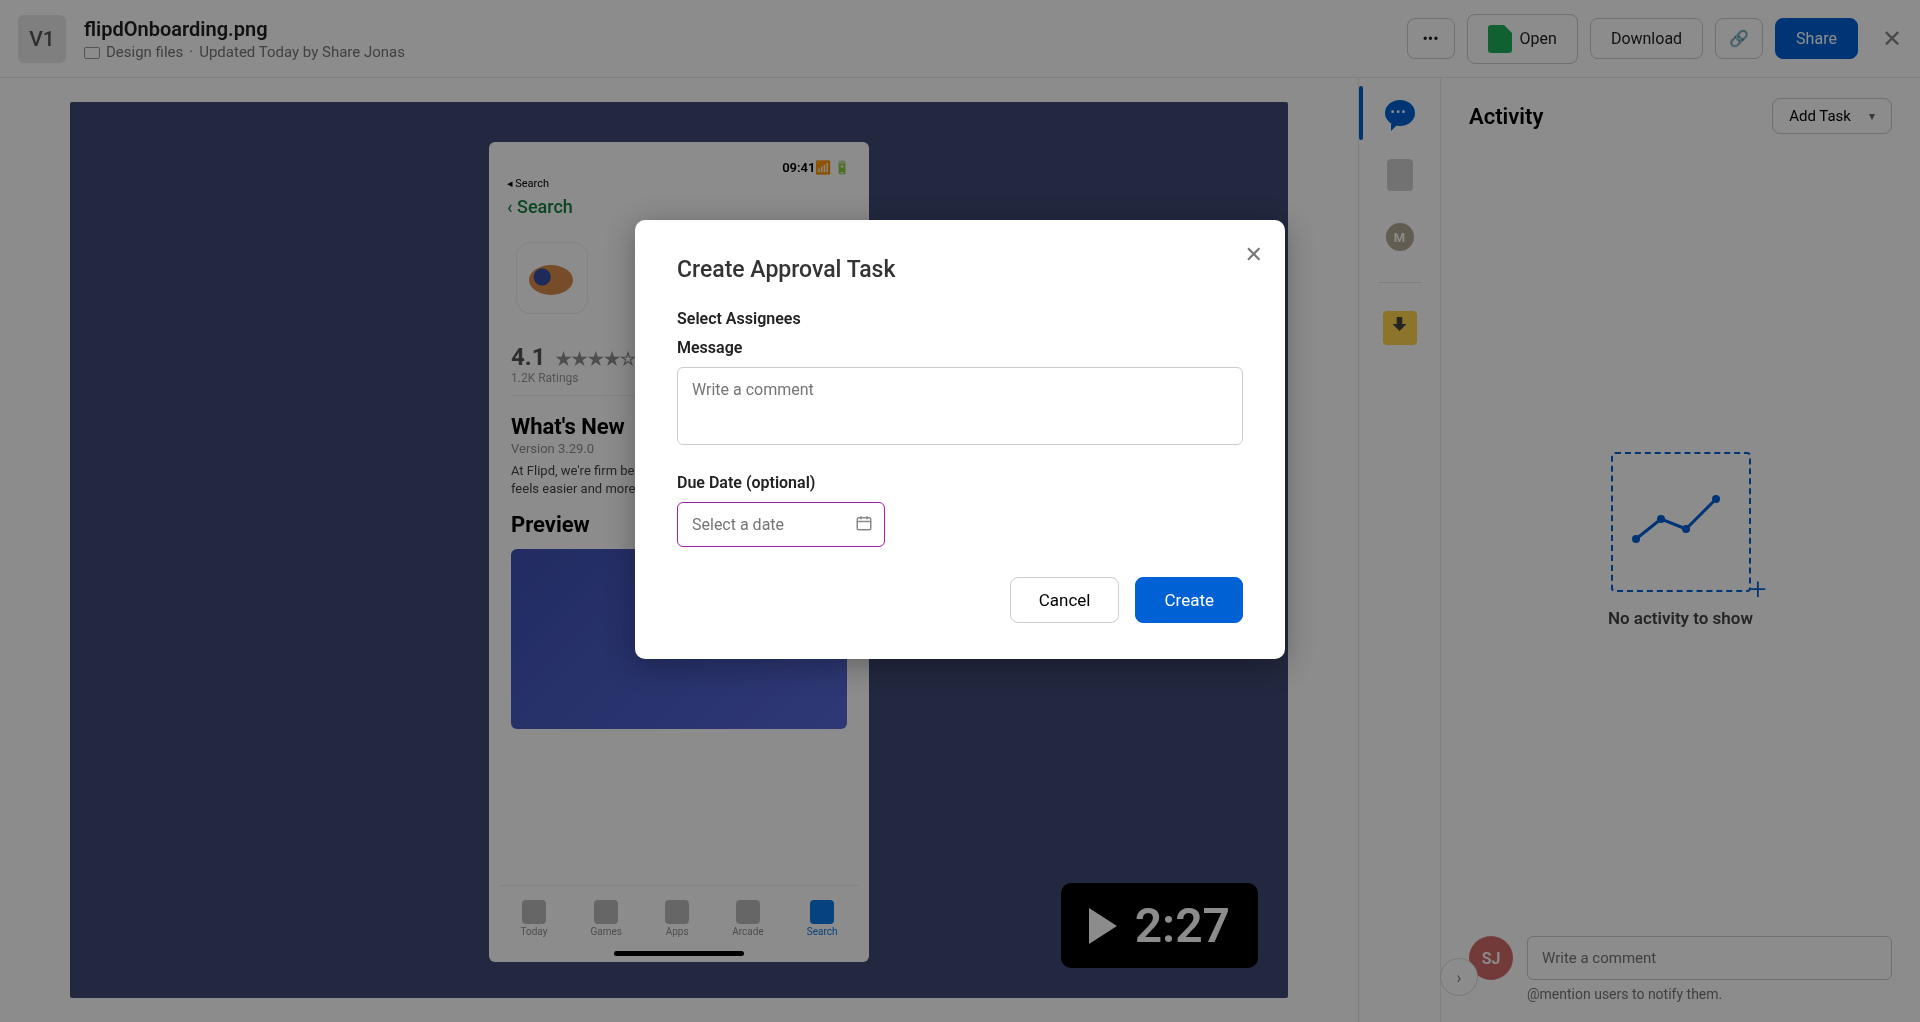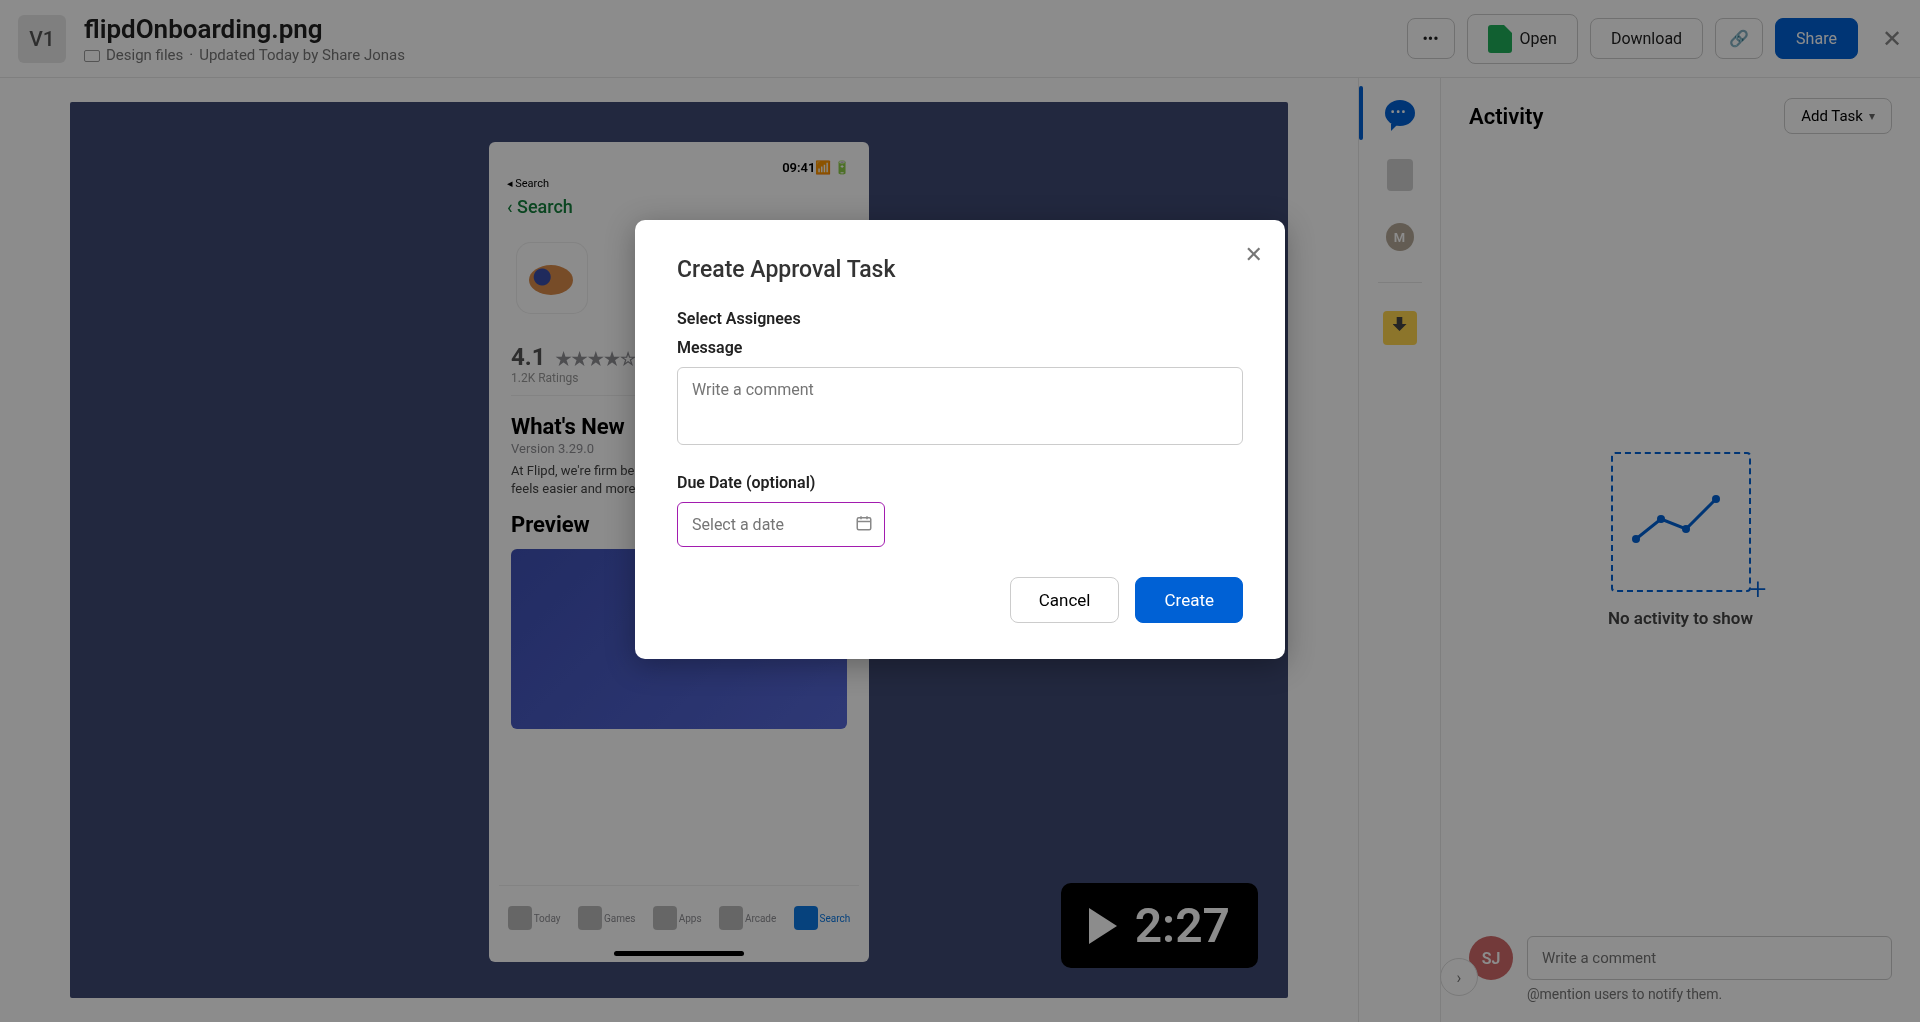--- a/index.html
+++ b/index.html
@@ -2,21 +2,21 @@
 <html><head>
 <meta charset="utf-8">
 <style>
 * { margin: 0; padding: 0; box-sizing: border-box; font-family: -apple-system, BlinkMacSystemFont, "Segoe UI", Roboto, sans-serif; }
 body { width: 1920px; height: 1022px; background: #fff; overflow: hidden; position: relative; }
 
 
 .header { height: 78px; display: flex; align-items: center; padding: 0 18px; border-bottom: 1px solid #e8e8e8; }
 .version-badge { width: 48px; height: 48px; background: #e8e8e8; border-radius: 6px; display: flex; align-items: center; justify-content: center; font-size: 21px; font-weight: 500; color: #555; margin-right: 18px; }
 .file-info { flex: 1; }
-.file-name { font-size: 26px; font-weight: 600; color: #222; }
+.file-name { font-size: 20px; font-weight: 600; color: #222; }
 .file-path { font-size: 15px; color: #767676; display: flex; align-items: center; gap: 6px; margin-top: 2px; }
 .header-actions { display: flex; gap: 12px; align-items: center; }
 .btn { border: 1px solid #ccc; border-radius: 8px; padding: 10px 20px; font-size: 16px; cursor: pointer; background: #fff; color: #222; display: flex; align-items: center; gap: 8px; }
 .btn-icon { width: 48px; justify-content: center; }
 .btn-share { background: #0061d5; color: #fff; border-color: #0061d5; }
 .close-hdr { font-size: 24px; color: #888; margin-left: 12px; cursor: pointer; }
 
 
 .main { display: flex; height: calc(100% - 78px); }
 .preview { flex: 1; background: #fff; padding: 24px 70px; display: flex; align-items: flex-start; justify-content: center; }
@@ -32,21 +32,21 @@
 .app-icon::after{content:"";position:absolute;left:12px;top:22px;width:44px;height:30px;background:radial-gradient(circle at 30% 40%, #3a4da8 0 8px, transparent 9px), conic-gradient(from 210deg, #d98b4a, #d98b4a);border-radius:50%;}
 .rating-row { padding: 0 12px; font-size: 24px; font-weight: 700; color: #555;}
 .stars{color:#8e8e93;font-size:18px;display:inline-flex;gap:1px;vertical-align:middle;margin-left:4px;}
 .rating-sub{font-size:12px;color:#999;padding:0 12px;}
 .divider{height:1px;background:#eee;margin:10px 12px;}
 .section-title{font-size:22px;font-weight:700;padding:8px 12px 2px;}
 .version-row{font-size:13px;color:#8e8e93;padding:0 12px;}
 .body-text{font-size:13px;color:#444;padding:6px 12px;line-height:1.4;}
 .preview-phone-area{margin:10px 12px;height:180px;background:linear-gradient(135deg,#3f51b5,#5567d6);border-radius:6px;}
 .tabbar{position:absolute;bottom:12px;left:10px;right:10px;height:65px;border-top:1px solid #eee;display:flex;justify-content:space-around;align-items:center;font-size:10px;color:#8e8e93;}
-.tab-item{display:flex;flex-direction:row;align-items:center;gap:2px;}
+.tab-item{display:flex;flex-direction:column;align-items:center;gap:2px;}
 .tab-item.active{color:#0b78e3;}
 .tab-ic{width:24px;height:24px;background:#bbb;border-radius:4px;}
 .tab-item.active .tab-ic{background:#0b78e3;}
 .home-indicator{position:absolute;bottom:6px;left:50%;transform:translateX(-50%);width:130px;height:5px;background:#000;border-radius:3px;}
 
 
 .duration { position: absolute; right: 30px; bottom: 30px; background: #000; color: #fff; font-size: 48px; font-weight: 600; padding: 14px 28px; border-radius: 10px; display:flex; align-items:center; gap:18px;margin-top:40px; }
 .play-triangle{width:0;height:0;border-left:28px solid #fff;border-top:18px solid transparent;border-bottom:18px solid transparent;}
 
 
@@ -58,21 +58,21 @@
 .rail-dots{position:absolute;color:#fff;font-size:13px;letter-spacing:1px;left:6px;top:4px;}
 .rail-info{width:26px;height:32px;border-radius:4px;background:#d0d0d0;}
 .rail-m{width:28px;height:28px;border-radius:50%;background:#b5a897;color:#fff;font-size:13px;font-weight:600;display:flex;align-items:center;justify-content:center;}
 .rail-dl{width:34px;height:34px;background:#ffd54f;border-radius:4px;position:relative;}
 .rail-dl::after{content:"";position:absolute;left:10px;top:6px;width:14px;height:14px;background:#444;clip-path:polygon(30% 0,70% 0,70% 50%,100% 50%,50% 100%,0 50%,30% 50%);}
 
 
 .activity-panel { width: 480px; border-left: 1px solid #e8e8e8; display:flex; flex-direction:column; padding: 20px 28px; }
 .activity-header{display:flex;justify-content:space-between;align-items:center;margin-bottom:20px;}
 .activity-title{font-size:22px;font-weight:600;}
-.add-task-btn{border:1px solid #ccc;border-radius:8px;padding:8px 16px;font-size:15px;display:flex;align-items:center;gap:6px;cursor:pointer;background:#fff;}
+.add-task-btn{border:1px solid #ccc;border-radius:8px;padding:8px 16px;font-size:15px;display:flex;align-items:center;gap:18px;cursor:pointer;background:#fff;}
 .empty-state{flex:1;display:flex;flex-direction:column;align-items:center;justify-content:center;text-align:center;gap:16px;color:#444;padding:0 30px;}
 .empty-illustration{width:140px;height:140px;border:2px dashed #0061d5;border-radius:4px;position:relative;}
 .empty-illustration::after{content:"";position:absolute;right:-22px;bottom:-22px;width:28px;height:28px;color:#0061d5;font-size:34px;}
 .plus-corner{position:absolute;right:-18px;bottom:-16px;color:#0061d5;font-size:30px;font-weight:300;}
 .illus-line{position:absolute;left:18px;right:18px;top:35px;height:60px;}
 .illus-line svg{width:100%;height:100%;}
 .empty-title{font-size:17px;font-weight:600;}
 .empty-body{font-size:15px;color:#555;line-height:1.5;}
 .comment-row{display:flex;gap:14px;align-items:flex-start;margin-top:10px;}
 .avatar{width:44px;height:44px;border-radius:50%;background:#d16a6a;color:#fff;display:flex;align-items:center;justify-content:center;font-weight:600;}

